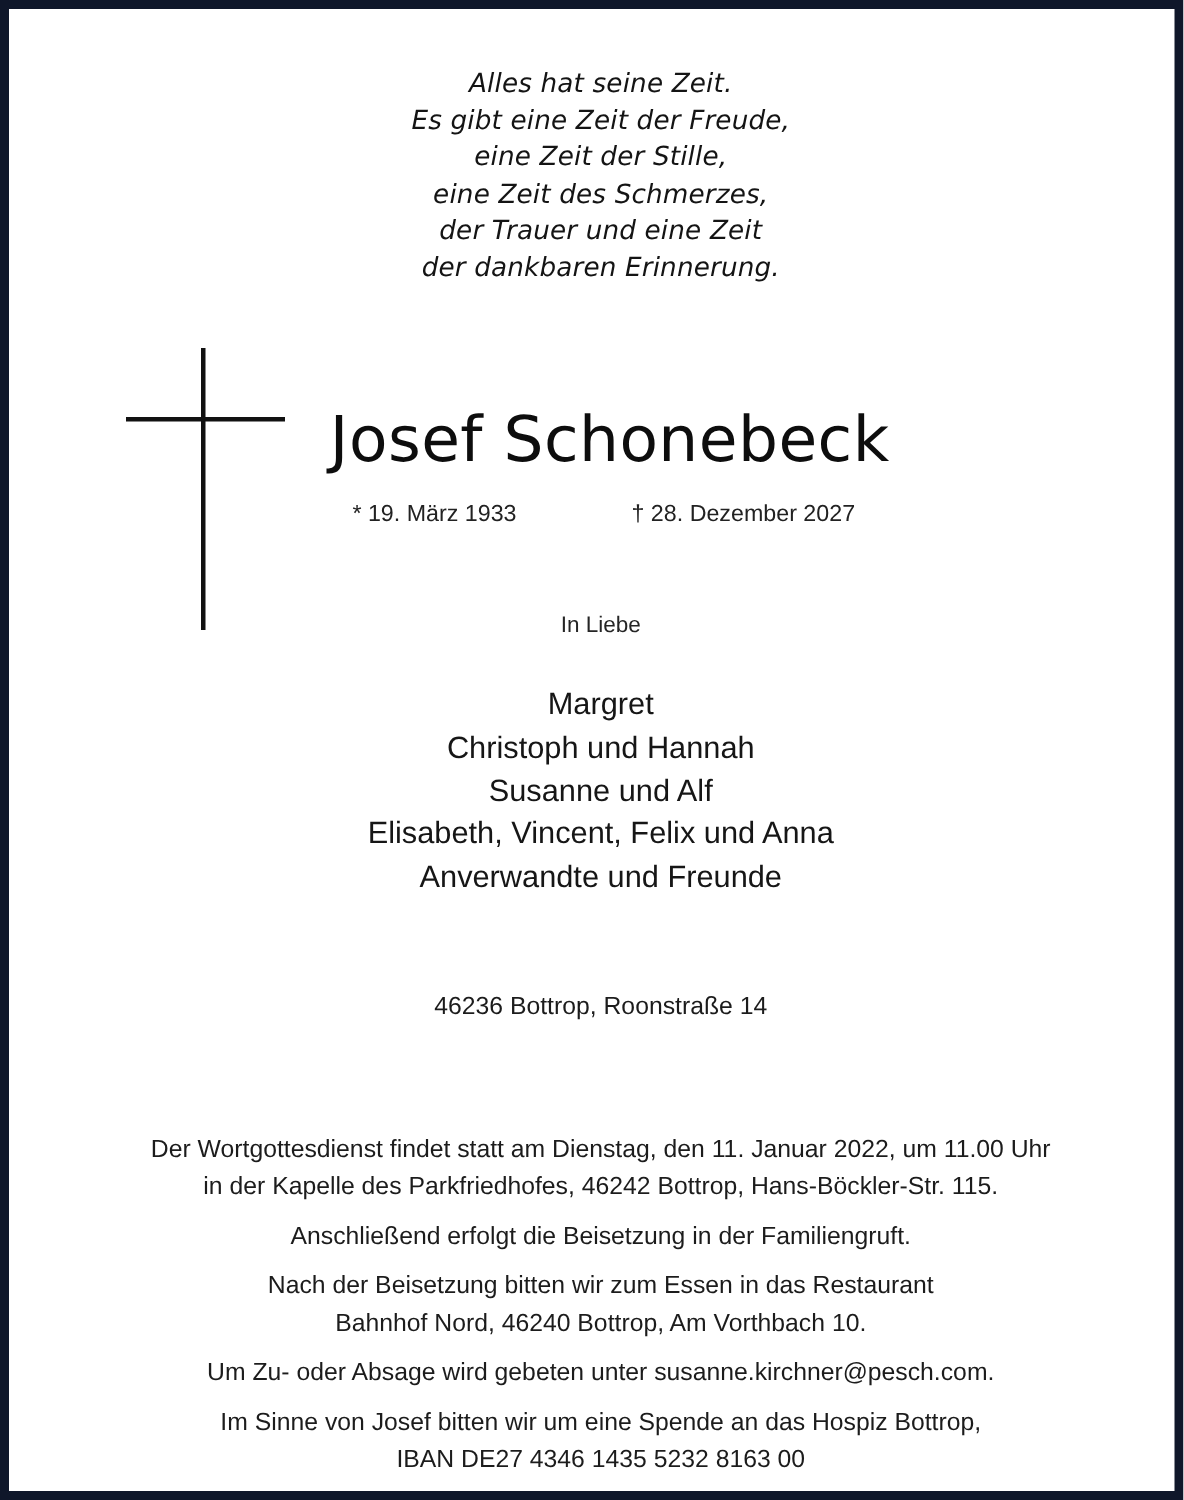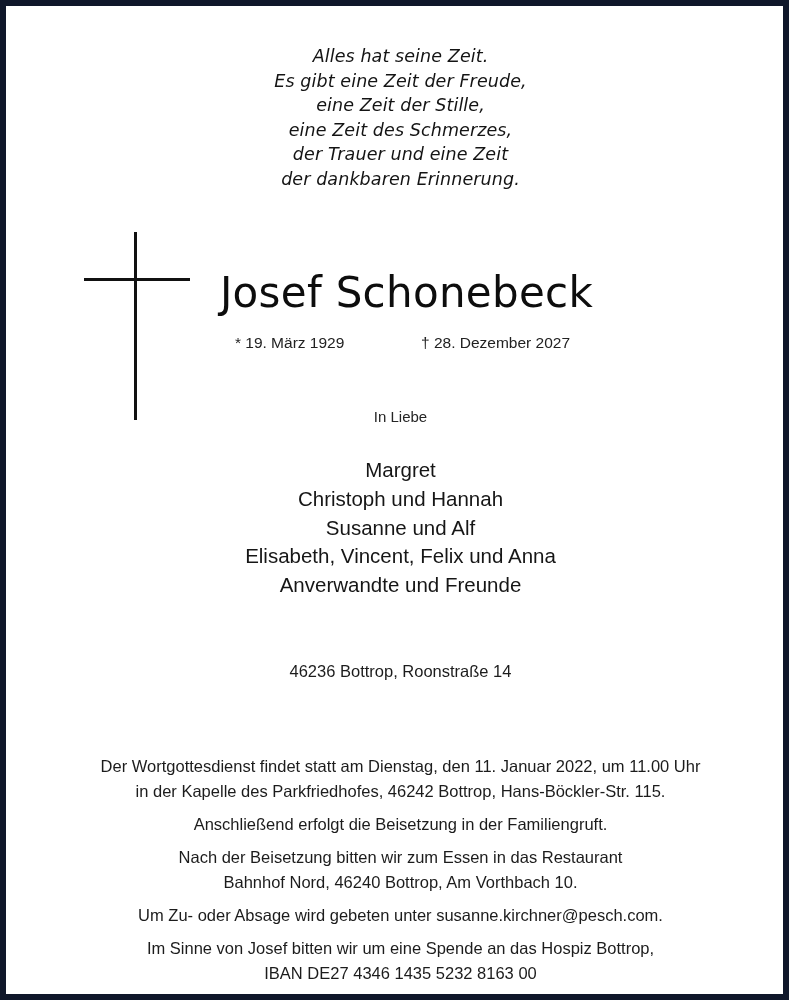--- a/index.html
+++ b/index.html
@@ -159,21 +159,21 @@
   </div>
 
   <div class="cross">
     <div class="v-bar"></div>
     <div class="h-bar"></div>
   </div>
 
   <div class="deceased-name">Josef Schonebeck</div>
 
   <div class="dates">
-    <span class="birth">* 19. März 1929</span>
+    <span class="birth">* 19. März 1933</span>
     <span class="gap"></span>
     <span class="death">† 28. Dezember 2027</span>
   </div>
 
   <div class="in-love">In Liebe</div>
 
   <div class="mourners">
     <div>Margret</div>
     <div>Christoph und Hannah</div>
     <div>Susanne und Alf</div>

